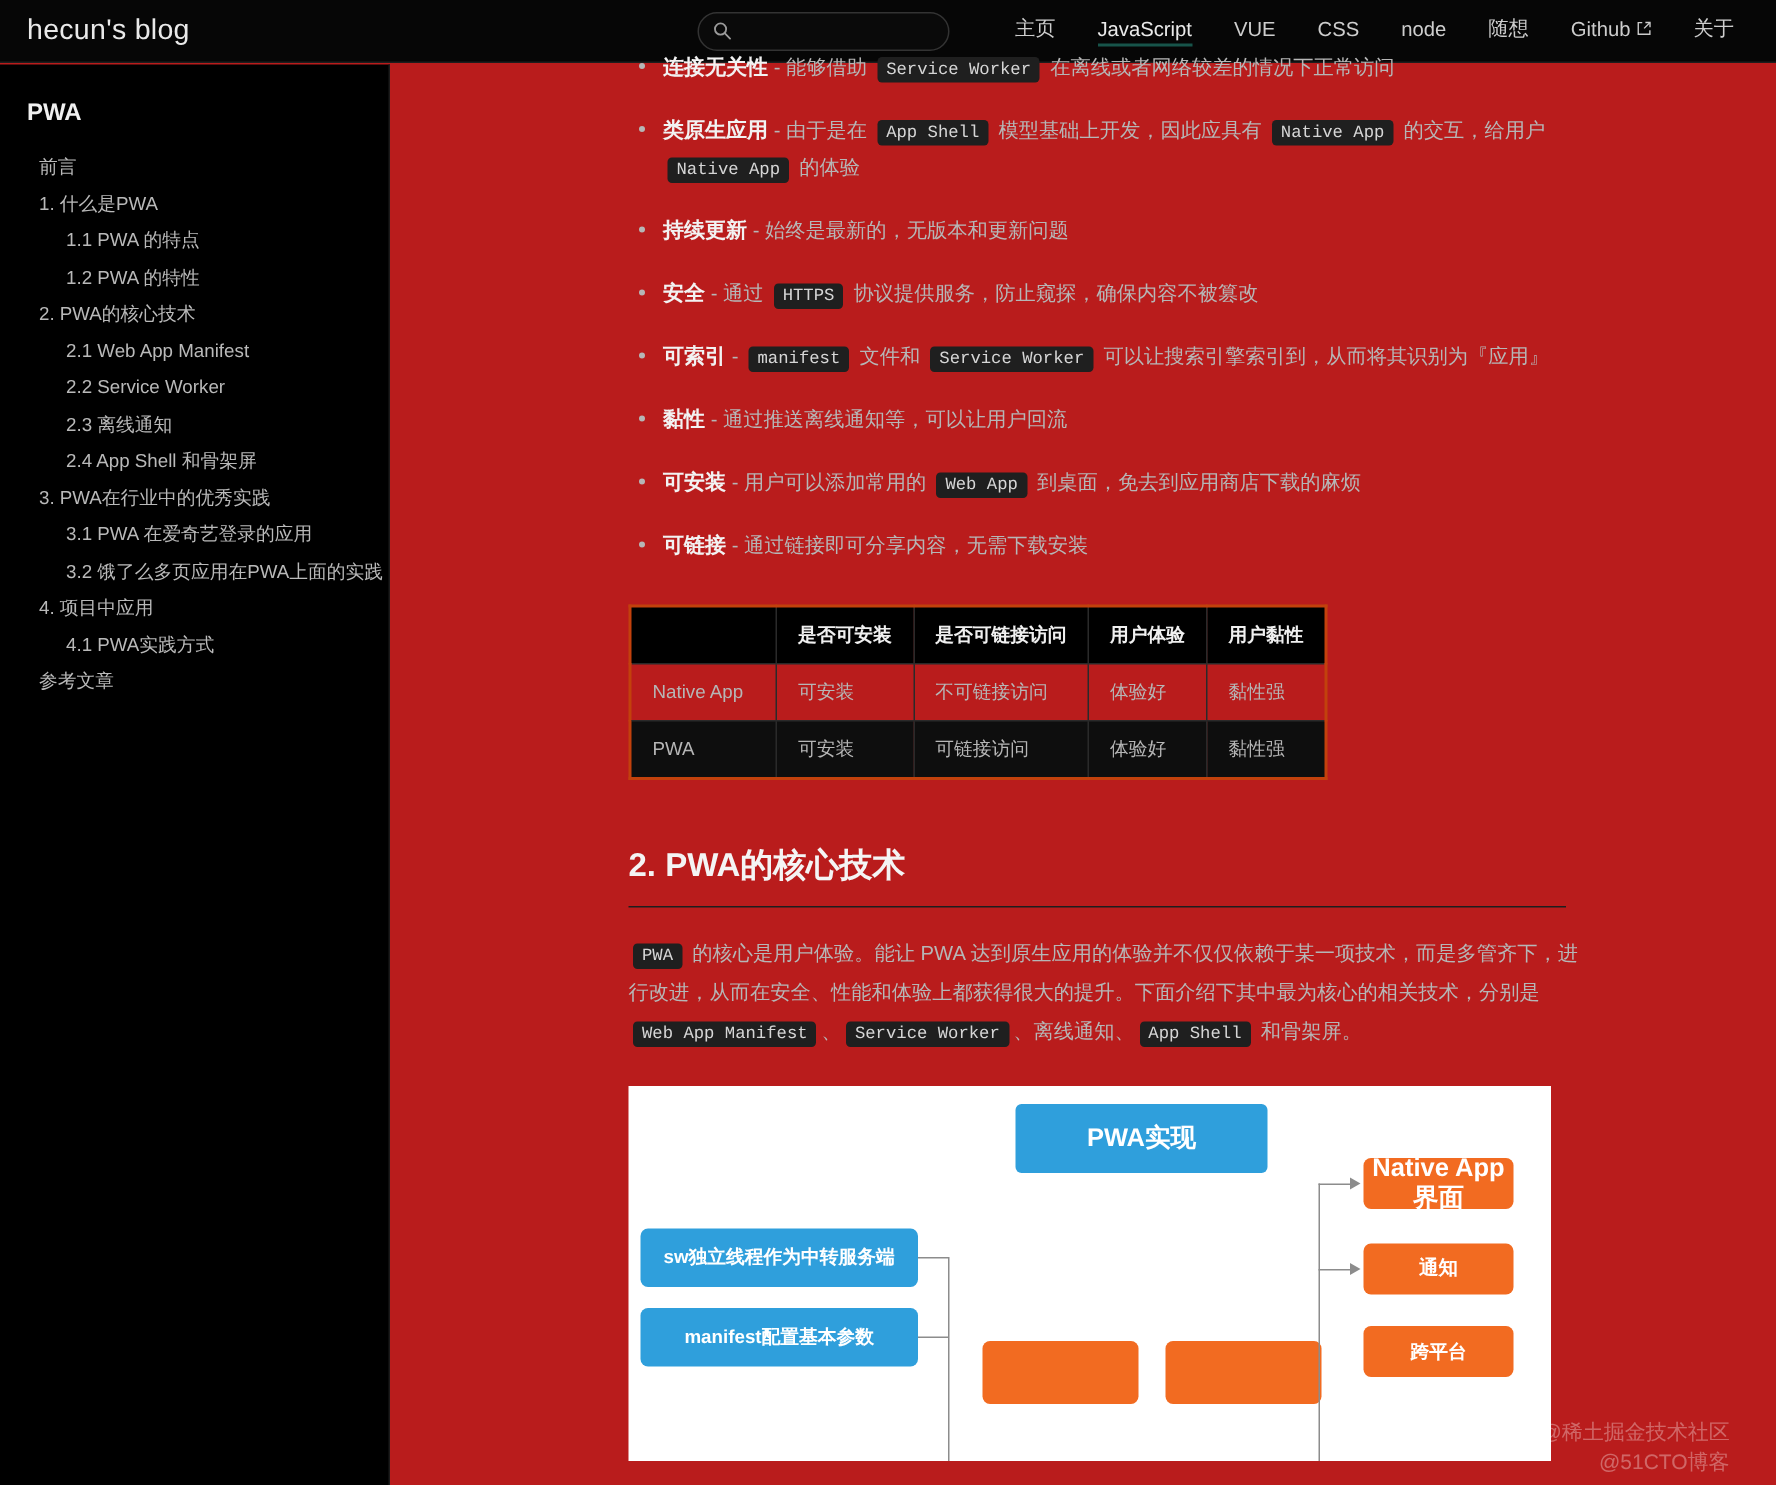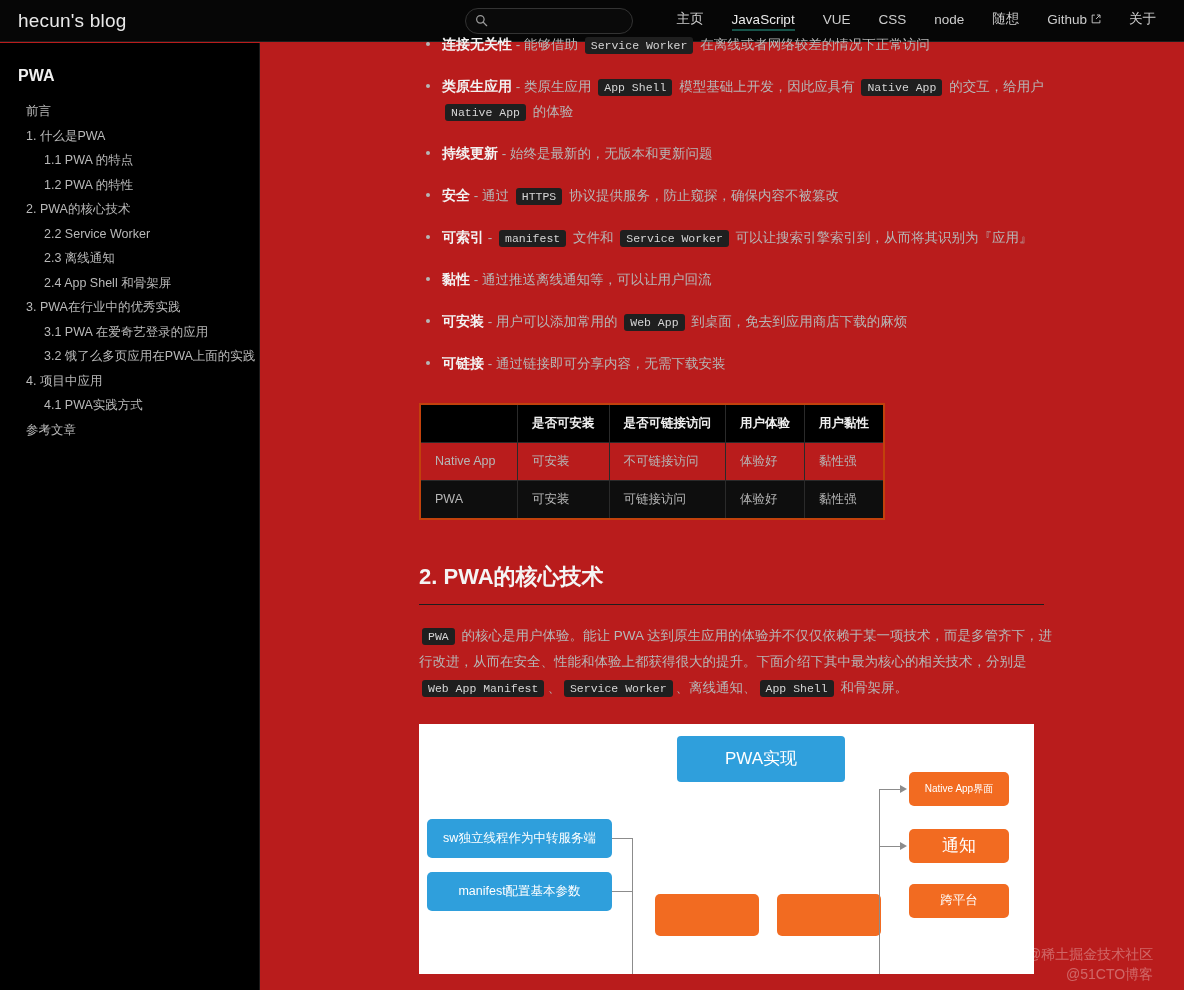--- a/index.html
+++ b/index.html
@@ -191,21 +191,21 @@
     margin-top: 22px;
     width: 615px; height: 290px;
     background: #ffffff;
     position: relative;
     overflow: hidden;
   }
   .fig-box {
     position: absolute;
     display: flex; align-items: center; justify-content: center;
     text-align: center;
-    font-weight: normal;
+    font-weight: bold;
     color: #ffffff;
     border-radius: 5px;
     line-height: 1.15;
     box-sizing: border-box;
   }
   .b-blue { background: #2f9fdc; }
   .b-orange { background: #f26b21; }
   .b-title {
     background: #2f9fdc;
     font-size: 17px;
@@ -279,38 +279,39 @@
   </div>
 
   <div class="sidebar">
     <div class="toc-title">PWA</div>
     <div id="toc-list">
         <div class="toc-item toc-l0">前言</div>
         <div class="toc-item toc-l1">1. 什么是PWA</div>
         <div class="toc-item toc-l2">1.1 PWA 的特点</div>
         <div class="toc-item toc-l2">1.2 PWA 的特性</div>
         <div class="toc-item toc-l1">2. PWA的核心技术</div>
+        <div class="toc-item toc-l2">2.1 Web App Manifest</div>
         <div class="toc-item toc-l2">2.2 Service Worker</div>
         <div class="toc-item toc-l2">2.3 离线通知</div>
         <div class="toc-item toc-l2">2.4 App Shell 和骨架屏</div>
         <div class="toc-item toc-l1">3. PWA在行业中的优秀实践</div>
         <div class="toc-item toc-l2">3.1 PWA 在爱奇艺登录的应用</div>
         <div class="toc-item toc-l2">3.2 饿了么多页应用在PWA上面的实践</div>
         <div class="toc-item toc-l1">4. 项目中应用</div>
         <div class="toc-item toc-l2">4.1 PWA实践方式</div>
         <div class="toc-item toc-l0">参考文章</div>
       </div>
   </div>
 
   <div class="content">
     <div class="inner">
 
       <ul class="feature-list" id="feature-list">
           <li><span class="term">连接无关性</span><span> - 能够借助 </span><code class="ic">Service Worker</code><span> 在离线或者网络较差的情况下正常访问</span></li>
-          <li><span class="term">类原生应用</span><span> - 类原生应用 </span><code class="ic">App Shell</code><span> 模型基础上开发，因此应具有 </span><code class="ic">Native App</code><span> 的交互，给用户 </span><code class="ic">Native App</code><span> 的体验</span></li>
+          <li><span class="term">类原生应用</span><span> - 由于是在 </span><code class="ic">App Shell</code><span> 模型基础上开发，因此应具有 </span><code class="ic">Native App</code><span> 的交互，给用户 </span><code class="ic">Native App</code><span> 的体验</span></li>
           <li><span class="term">持续更新</span><span> - 始终是最新的，无版本和更新问题</span></li>
           <li><span class="term">安全</span><span> - 通过 </span><code class="ic">HTTPS</code><span> 协议提供服务，防止窥探，确保内容不被篡改</span></li>
           <li><span class="term">可索引</span><span> - </span><code class="ic">manifest</code><span> 文件和 </span><code class="ic">Service Worker</code><span> 可以让搜索引擎索引到，从而将其识别为『应用』</span></li>
           <li><span class="term">黏性</span><span> - 通过推送离线通知等，可以让用户回流</span></li>
           <li><span class="term">可安装</span><span> - 用户可以添加常用的 </span><code class="ic">Web App</code><span> 到桌面，免去到应用商店下载的麻烦</span></li>
           <li><span class="term">可链接</span><span> - 通过链接即可分享内容，无需下载安装</span></li>
         </ul>
 
 
       <table class="cmp">
@@ -349,22 +350,22 @@
         <div class="fig-box b-title" id="fig-title">PWA实现</div>
         <div id="fig-inputs">
             <div class="fig-box b-blue" style="left: 8px; top: 95px; width: 185px; height: 39px; font-size: 12.5px;">sw独立线程作为中转服务端</div>
             <div class="fig-box b-blue" style="left: 8px; top: 148px; width: 185px; height: 39px; font-size: 12.5px;">manifest配置基本参数</div>
           </div>
         <div id="fig-process">
             <div class="fig-box b-orange" style="left: 236px; top: 170px; width: 104px; height: 42px; font-size: 12.5px; flex-direction: column;"></div>
             <div class="fig-box b-orange" style="left: 358px; top: 170px; width: 104px; height: 42px; font-size: 12.5px; flex-direction: column;"></div>
           </div>
         <div id="fig-outputs">
-            <div class="fig-box b-orange" style="left: 490px; top: 48px; width: 100px; height: 34px; font-size: 10px;">Native App界面</div>
-            <div class="fig-box b-orange" style="left: 490px; top: 105px; width: 100px; height: 34px; font-size: 17px;">通知</div>
+            <div class="fig-box b-orange" style="left: 490px; top: 48px; width: 100px; height: 34px; font-size: 17px;">Native App界面</div>
+            <div class="fig-box b-orange" style="left: 490px; top: 105px; width: 100px; height: 34px; font-size: 13px;">通知</div>
             <div class="fig-box b-orange" style="left: 490px; top: 160px; width: 100px; height: 34px; font-size: 12.5px;">跨平台</div>
           </div>
         <div id="fig-lines">
             <div class="fig-line" style="left: 193px; top: 114.5px; width: 20px; height: 1px;"></div>
             <div class="fig-line" style="left: 193px; top: 167.5px; width: 20px; height: 1px;"></div>
             <div class="fig-line" style="left: 213px; top: 114.5px; width: 1px; height: 159px;"></div>
             <div class="fig-line" style="left: 462px; top: 191px; height: 1px;"></div>
             <div class="fig-line" style="left: 460px; top: 65px; width: 1px; height: 224px;"></div>
             <div class="fig-line" style="left: 460px; top: 65px; width: 22px; height: 1px;"></div>
             <div class="arrow" style="left: 481px; top: 61px;"></div>

